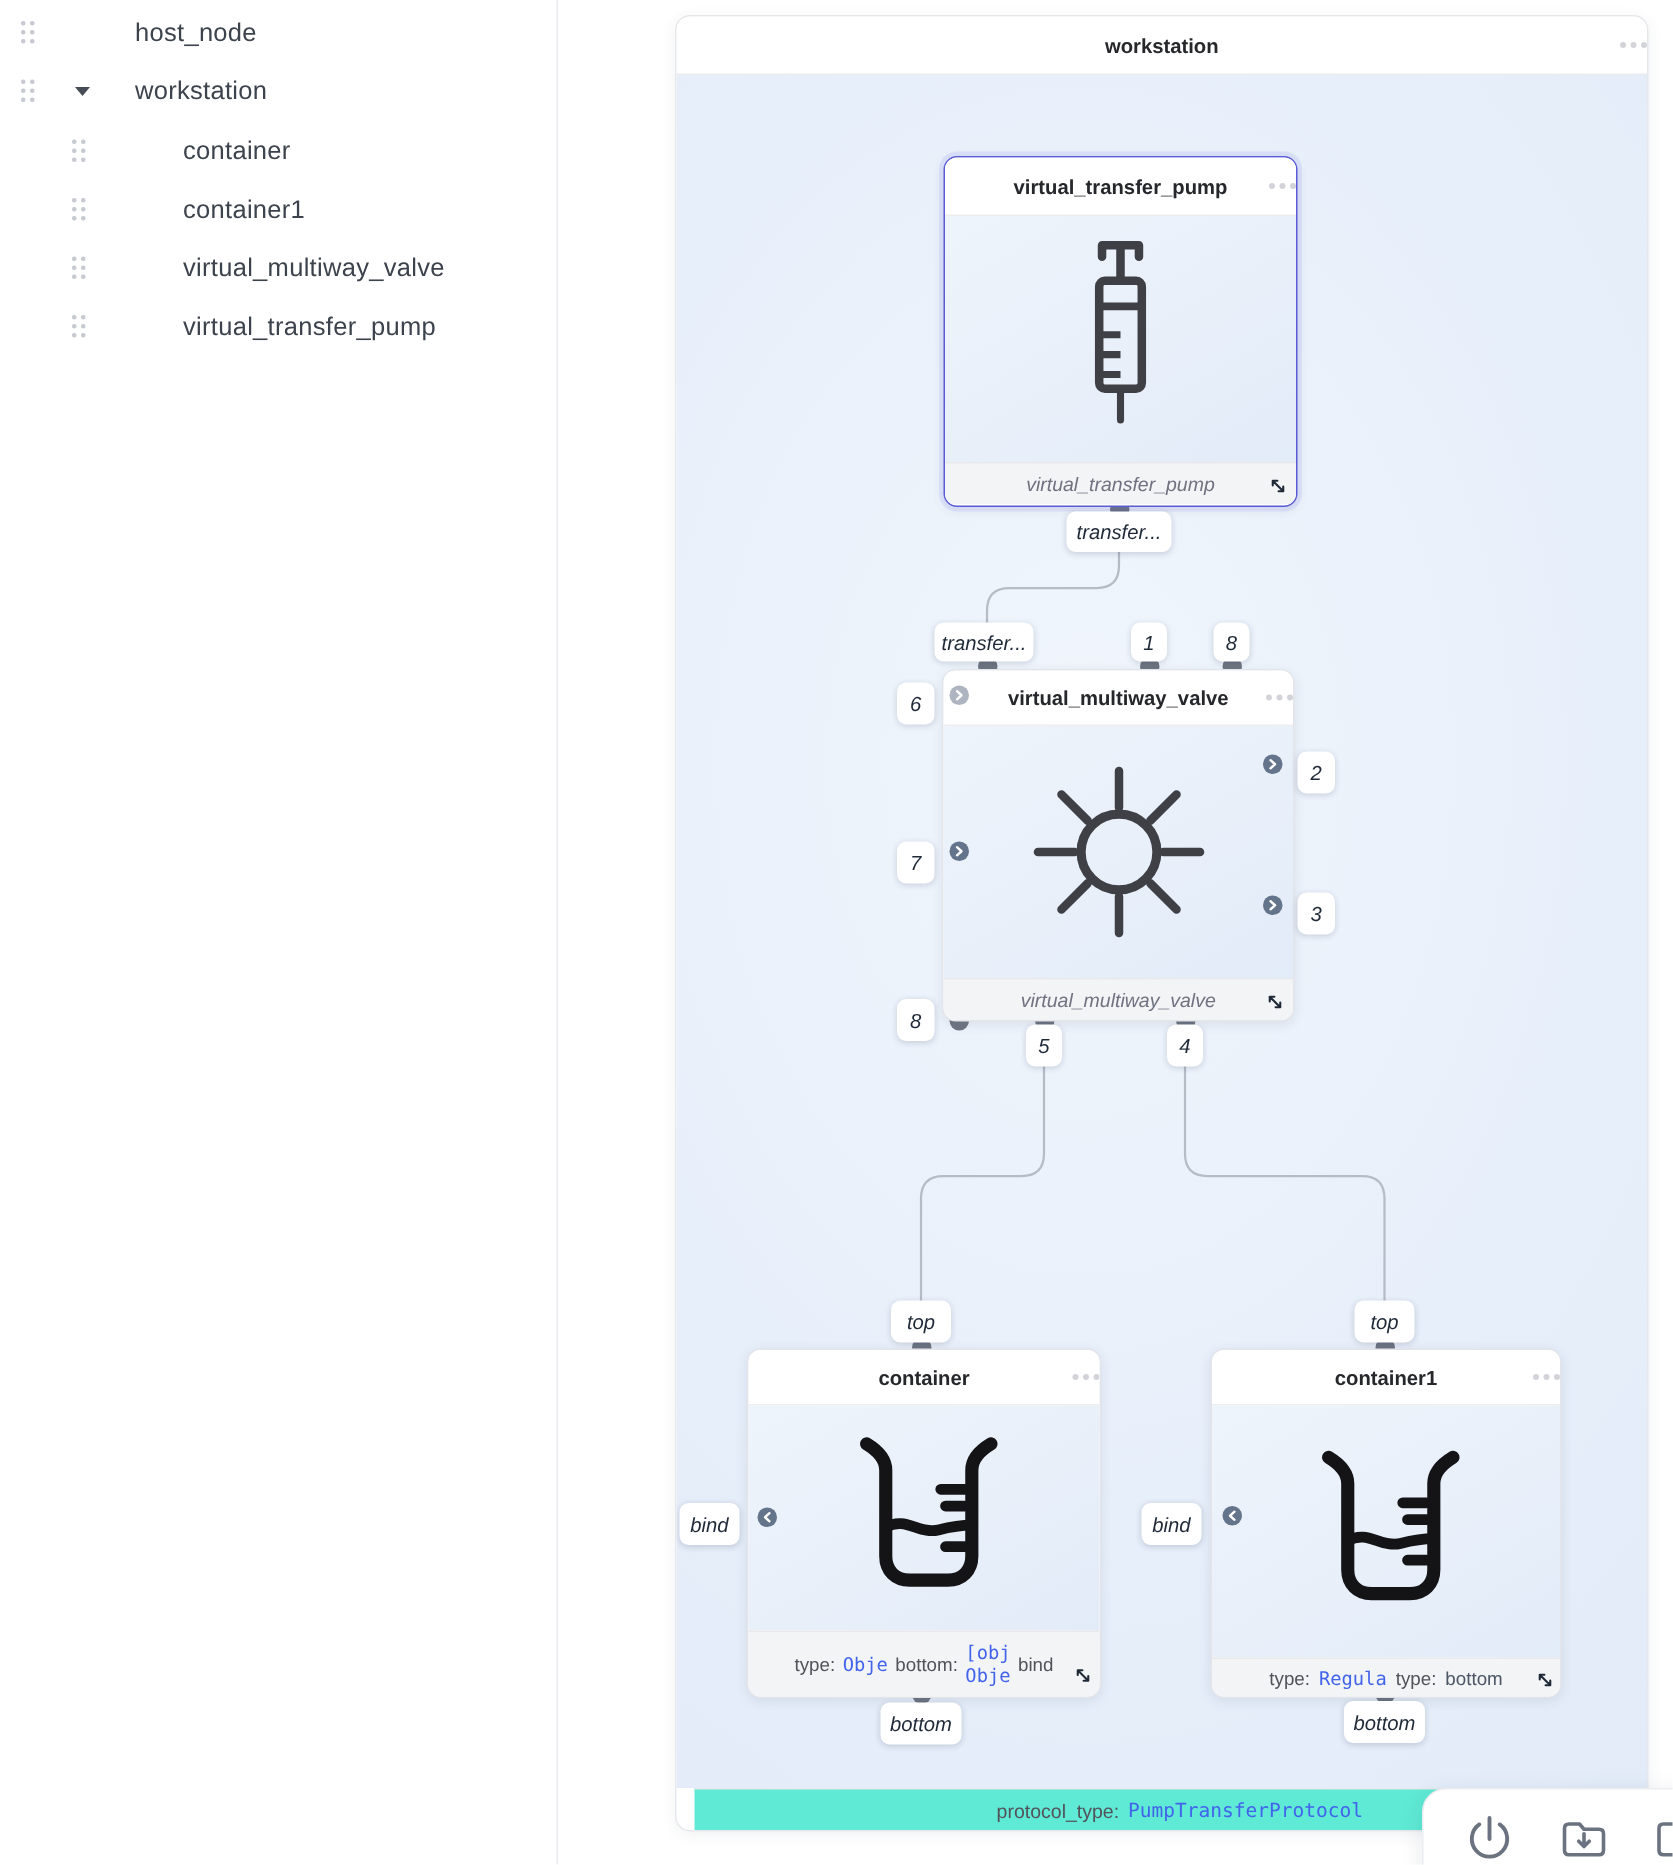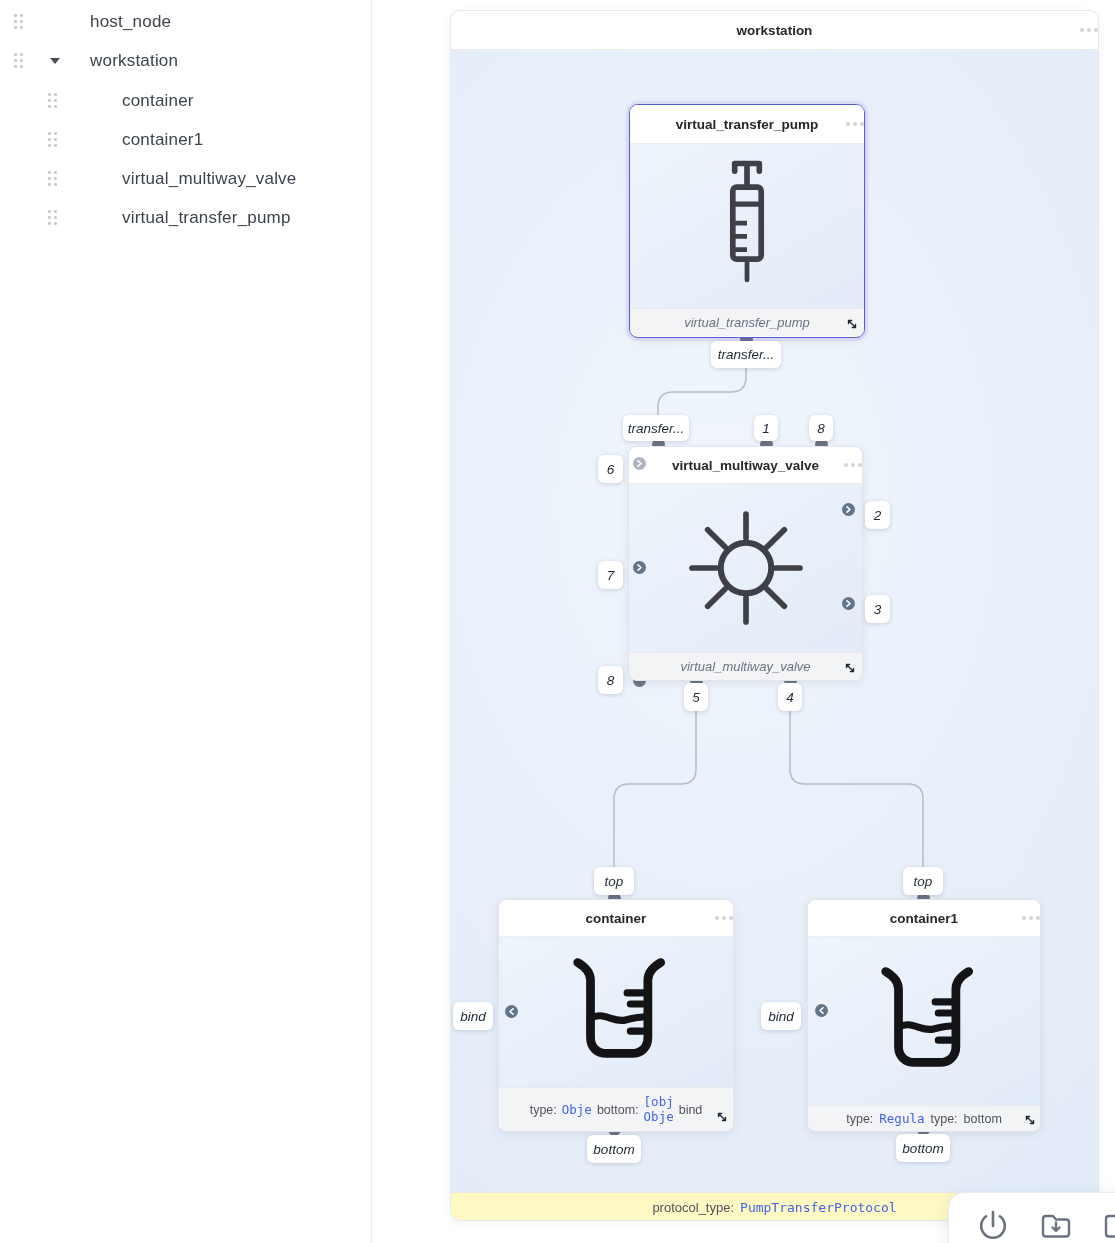--- a/index.html
+++ b/index.html
@@ -17,21 +17,21 @@
   .drag-dots i{position:absolute;width:2.6px;height:2.6px;border-radius:50%;background:#c7cbd1;}
   .caret{position:absolute;width:0;height:0;border-left:5px solid transparent;border-right:5px solid transparent;border-top:6px solid #474d56;}
   
   .panel{position:absolute;left:450px;top:10px;width:647px;height:1209px;background:#fff;
     border:1px solid #e7e8ec;border-radius:10px;box-shadow:0 2px 10px rgba(60,70,100,.07);overflow:hidden;}
   .panel-head{position:absolute;left:0;top:0;right:0;height:38px;background:#fff;border-bottom:1px solid #ececef;
     display:flex;align-items:center;justify-content:center;}
   .panel-title{font-size:13.5px;font-weight:700;color:#26272b;}
   .panel-body{position:absolute;left:0;top:38px;width:647px;height:1143px;
     background:radial-gradient(120% 95% at 42% 40%, #f1f6fc 0%, #e7effa 45%, #dfe9f6 100%);}
-  .panel-foot{position:absolute;left:0;top:1181px;width:647px;height:28px;background:#fef9c3;border-top:1px solid #e7e8ec;
+  .panel-foot{position:absolute;left:12px;top:1181px;width:647px;height:28px;background:#5eead4;border-top:1px solid #e7e8ec;
     display:flex;align-items:center;justify-content:center;gap:6px;}
   .foot-label{font-size:13px;color:#52525b;}
   .foot-value{font-size:13px;color:#4263eb;font-family:"DejaVu Sans Mono","Liberation Mono",monospace;}
   .ellipsis{position:absolute;right:14px;top:50%;margin-top:-2px;width:4px;height:4px;border-radius:50%;
     background:#d3d4d9;box-shadow:7px 0 0 #d3d4d9,14px 0 0 #d3d4d9;}
   
   .edges{position:absolute;left:0;top:0;z-index:1;}
   .pdot{position:absolute;width:13px;height:13px;border-radius:50%;background:#6f7683;z-index:2;}
   .pdot-side{position:absolute;width:13px;height:13px;border-radius:50%;background:#64748b;z-index:4;
     display:flex;align-items:center;justify-content:center;}

